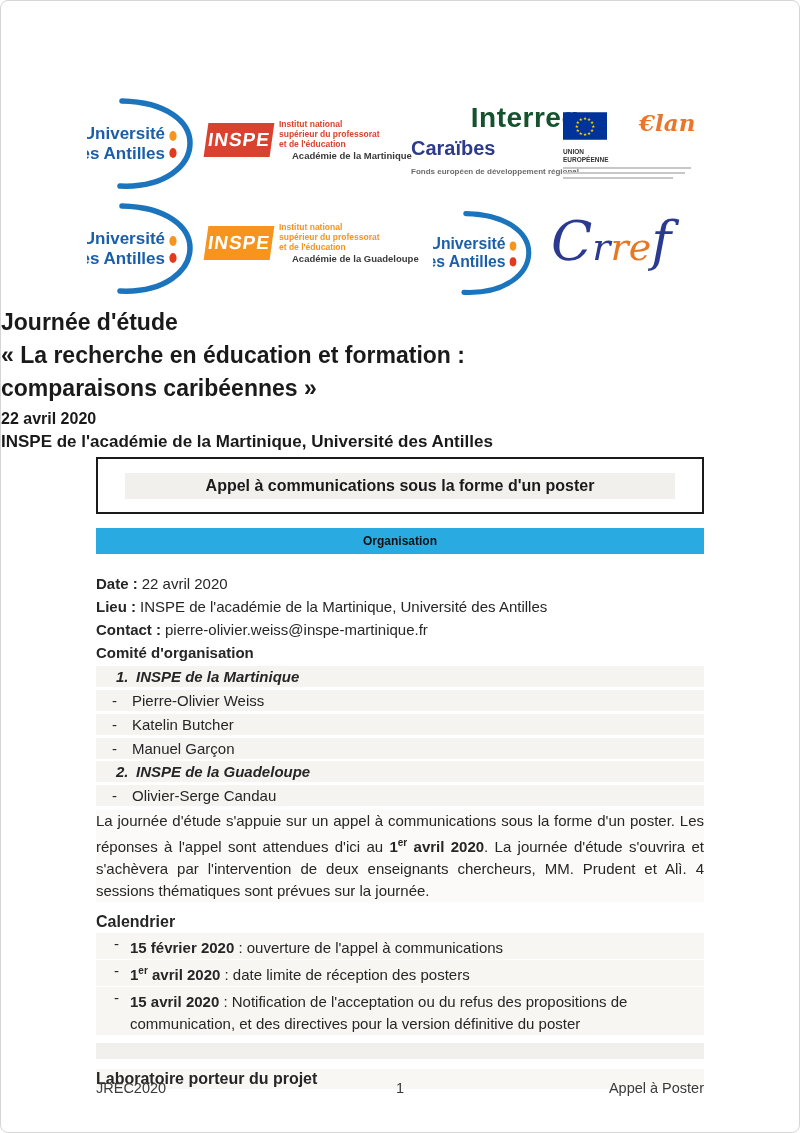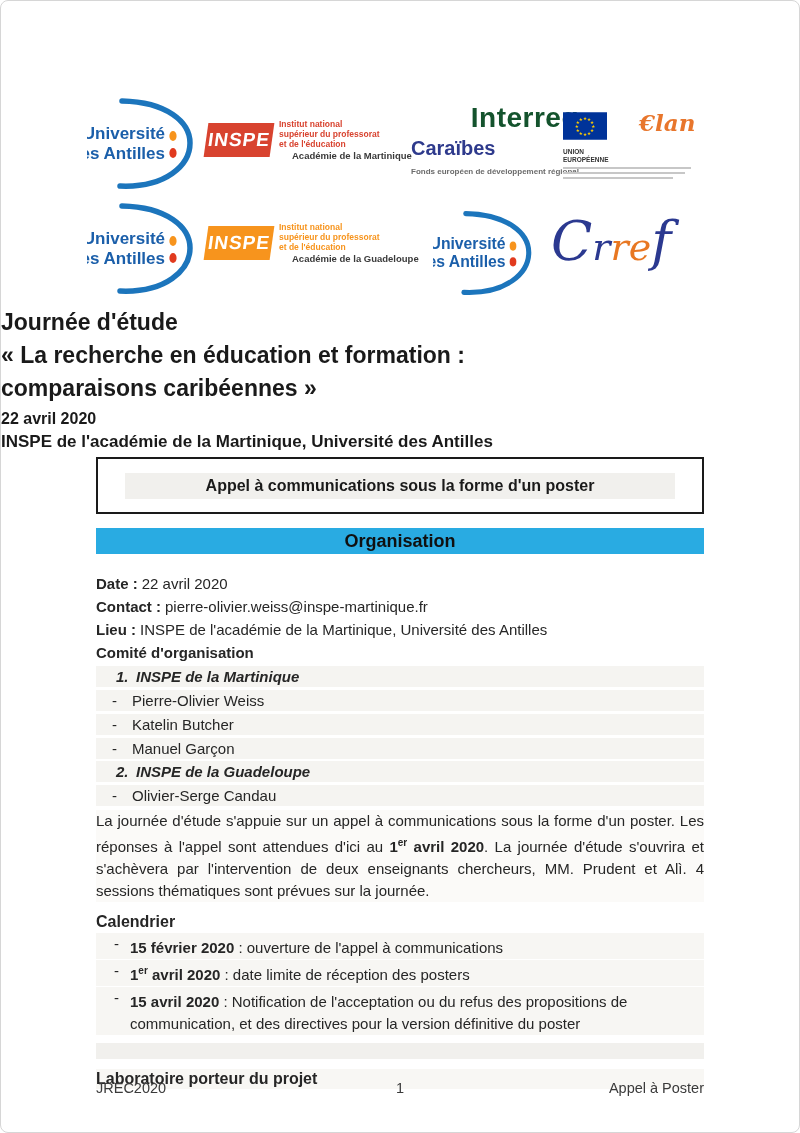--- a/index.html
+++ b/index.html
@@ -48,21 +48,21 @@
   .title-date {font-size:16px; line-height:21px; margin-top:3px;}
   .title-venue {font-size:17px; line-height:22px; margin-top:2px;}
 
   
   .appel-box {margin:4px 95px 0; border:2px solid #1a1a1a; height:53px;
               display:flex; align-items:center; justify-content:center;}
   .appel-inner {background:#f1f0ed; font-weight:bold; font-size:16px;
                 width:91%; text-align:center; padding:4px 0; color:#1a1a1a;}
   .banner {margin:14px 95px 0; background:#29ABE2; height:26px;
            display:flex; align-items:center; justify-content:center;
-           font-weight:bold; font-size:18px; color:#101010;}
+           font-weight:bold; font-size:12px; color:#101010;}
 
   
   .content {margin:18px 95px 0; font-size:15px;}
   .info-line {line-height:23px;}
   .b {font-weight:bold;}
   .lbl {font-weight:bold; margin-right:4px;}
 
   .group {display:flex; background:#f5f4f1; line-height:18px; padding:2px 0 1px 20px;
           margin-top:2px; font-style:italic; font-weight:bold;}
   .group .num {width:12px; margin-right:8px;}
@@ -197,24 +197,24 @@
   </div>
 
   <div class="banner">Organisation</div>
 
   <div class="content">
 
     <div class="info-line">
       <span class="lbl">Date :</span><span>22 avril 2020</span>
     </div>
     <div class="info-line">
+      <span class="lbl">Lieu :</span><span>INSPE de l'académie de la Martinique, Université des Antilles</span>
+    </div>
+    <div class="info-line">
       <span class="lbl">Contact :</span><span>pierre-olivier.weiss@inspe-martinique.fr</span>
-    </div>
-    <div class="info-line">
-      <span class="lbl">Lieu :</span><span>INSPE de l'académie de la Martinique, Université des Antilles</span>
     </div>
     <div class="info-line b">Comité d'organisation</div>
 
     <div class="group">
       <span class="num">1.</span>
       <span>INSPE de la Martinique</span>
     </div>
     <div class="member">
       <span class="dash">-</span>
       <span>Pierre-Olivier Weiss</span>

